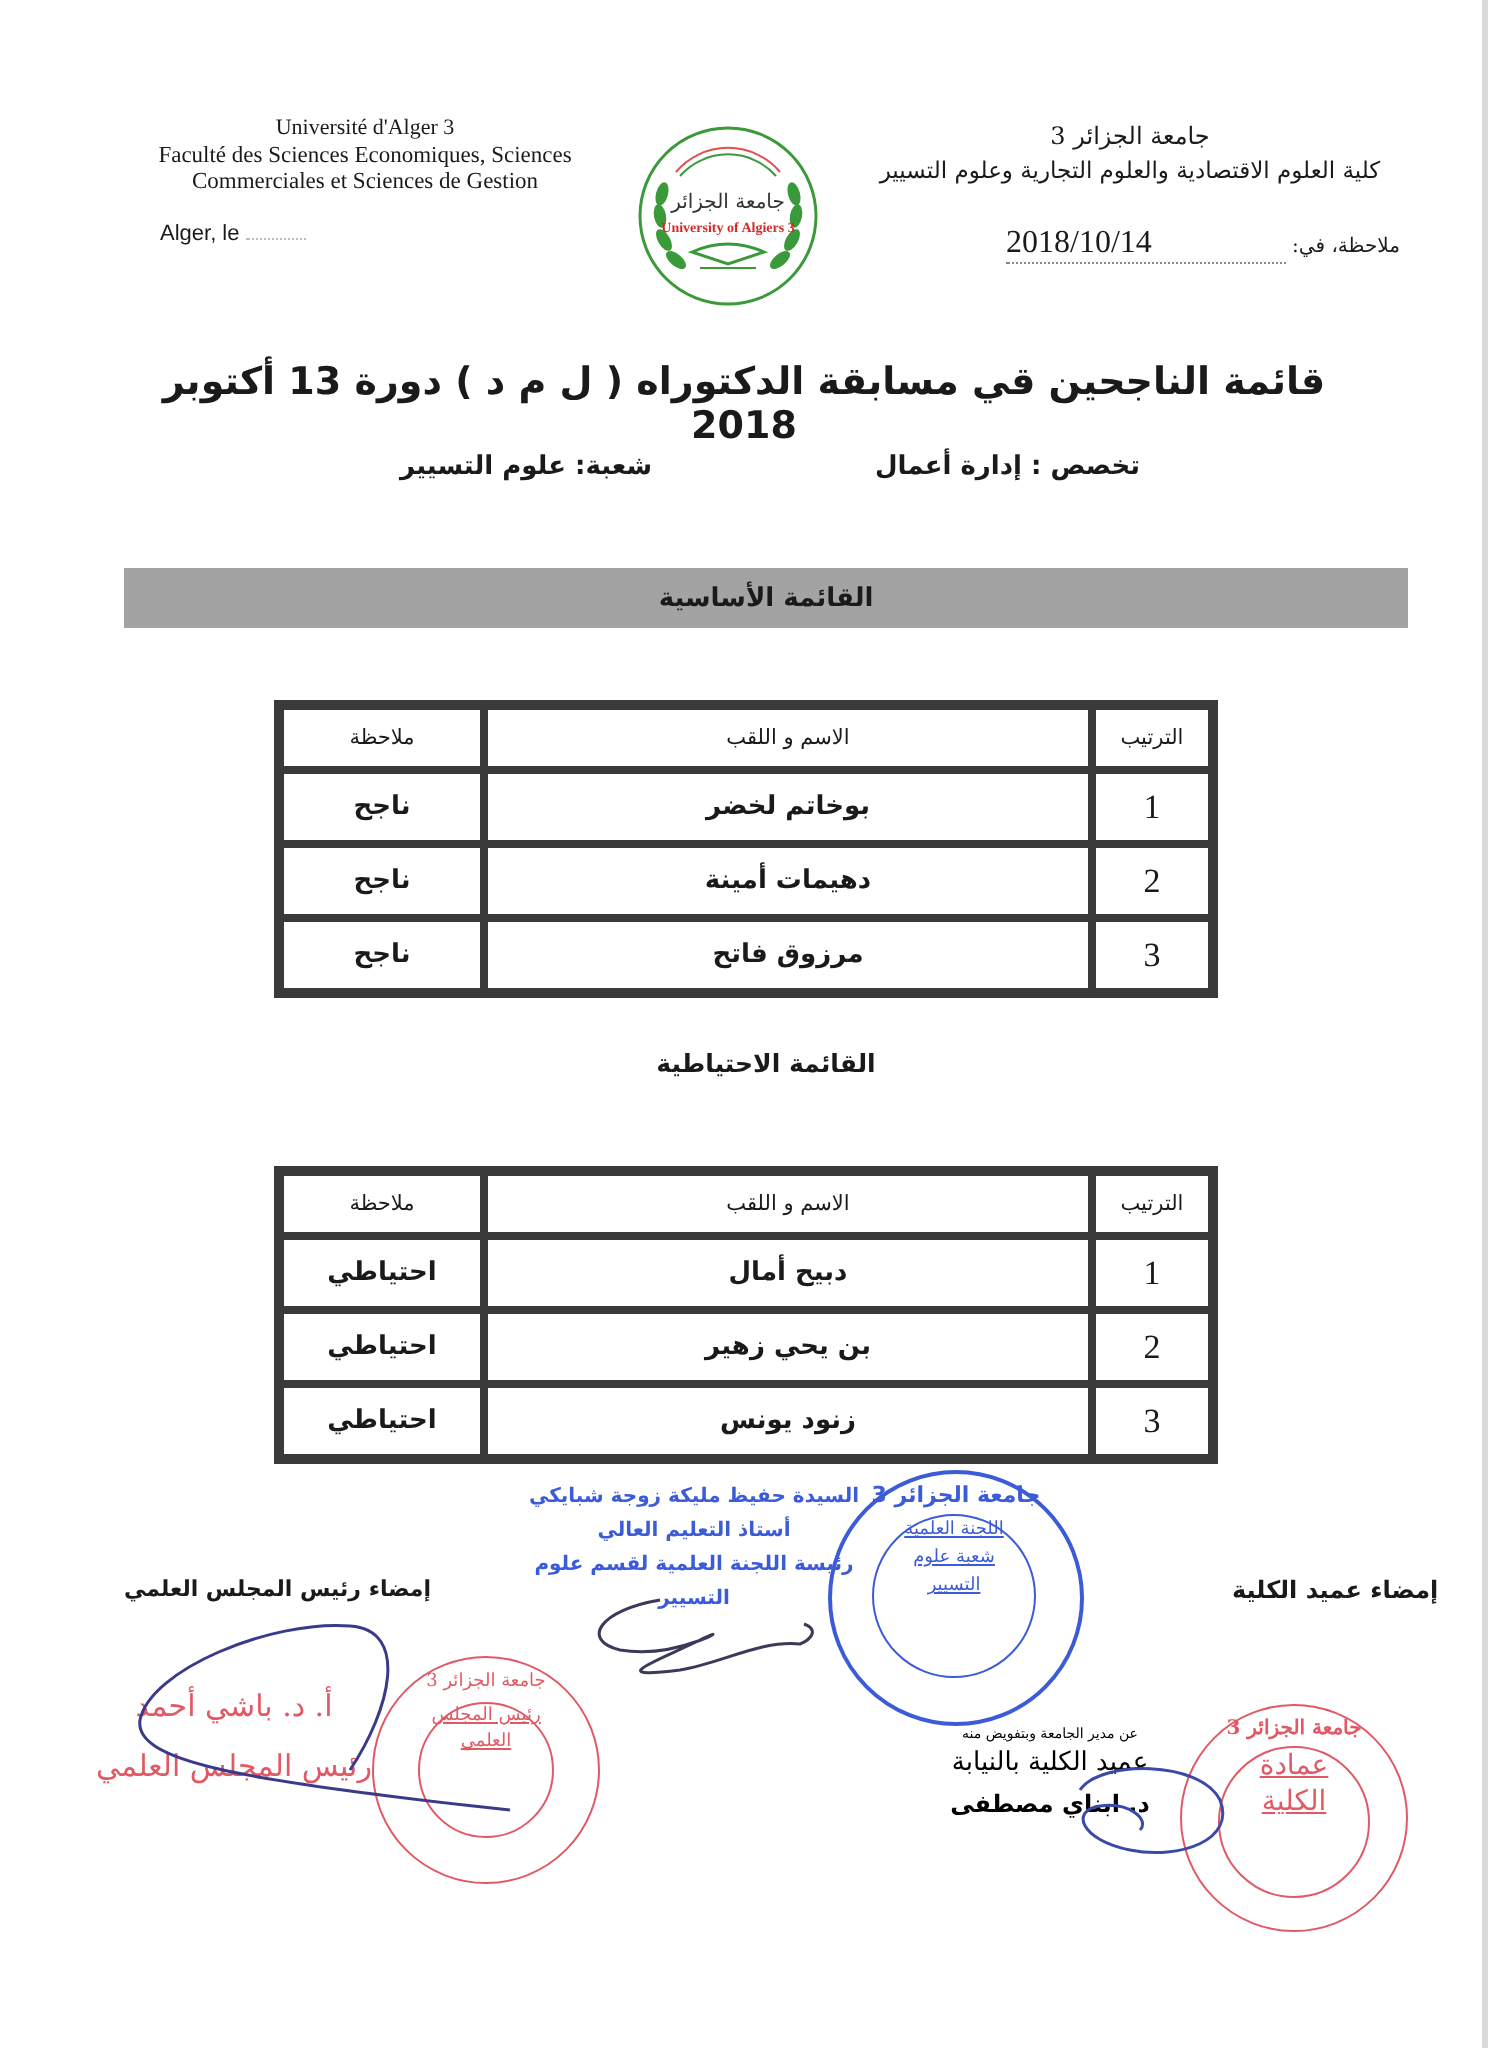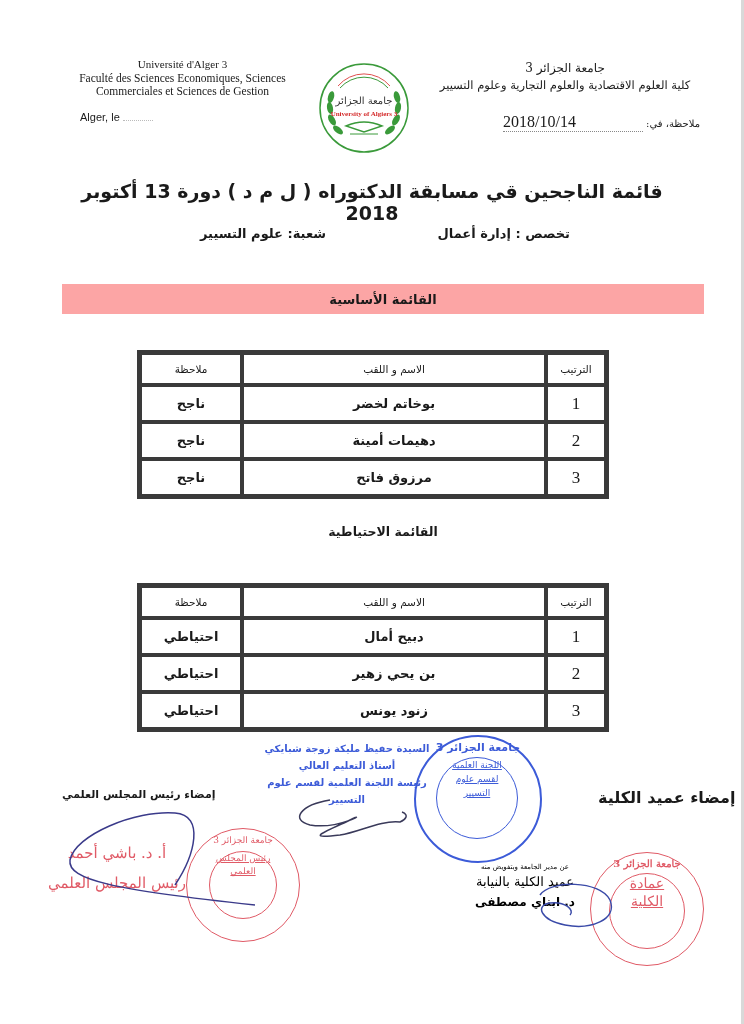--- a/index.html
+++ b/index.html
@@ -26,37 +26,37 @@
     .ar-date .val { display: inline-block; width: 140px; border-bottom: 1px dotted #888; text-align: left; font-family: "Liberation Serif", serif; font-size: 16px; margin-right: 3px; }
 
     
     .logo { left: 316px; top: 60px; width: 96px; height: 96px; }
 
     
     .title { left: 60px; top: 180px; width: 624px; text-align: center; direction: rtl; font-family: "DejaVu Sans", sans-serif; font-weight: bold; font-size: 19px; }
     .subtitle { left: 200px; top: 226px; width: 370px; direction: rtl; display: flex; justify-content: space-between; font-family: "DejaVu Sans", sans-serif; font-weight: bold; font-size: 13px; }
 
     
-    .band { left: 62px; top: 284px; width: 642px; height: 30px; background: #fca5a5; display: flex; align-items: center; justify-content: center; direction: rtl; font-family: "DejaVu Sans", sans-serif; font-weight: bold; font-size: 13px; color: #1a1a1a; }
+    .band { left: 62px; top: 284px; width: 642px; height: 30px; background: #a3a3a3; display: flex; align-items: center; justify-content: center; direction: rtl; font-family: "DejaVu Sans", sans-serif; font-weight: bold; font-size: 13px; color: #1a1a1a; }
 
     .section-title { left: 62px; top: 524px; width: 642px; text-align: center; direction: rtl; font-family: "DejaVu Sans", sans-serif; font-weight: bold; font-size: 12.5px; }
 
     
     table.list { position: absolute; left: 137px; width: 472px; border-collapse: separate; border-spacing: 0; direction: rtl; border: 3px solid #3a3a3a; }
     table.list td, table.list th { border: 2px solid #3a3a3a; text-align: center; padding: 0; }
     table.list th { height: 28px; font-family: "DejaVu Sans", sans-serif; font-weight: normal; font-size: 10.5px; }
     table.list td { height: 33px; font-family: "DejaVu Sans", sans-serif; font-weight: bold; font-size: 13px; }
     table.list td.rank { font-family: "Liberation Serif", serif; font-size: 17px; font-weight: normal; }
     table.list .c-rank { width: 56px; }
     table.list .c-note { width: 98px; }
     #t1 { top: 350px; }
     #t2 { top: 583px; }
 
     
-    .sig-right { left: 598px; top: 788px; direction: rtl; font-family: "DejaVu Sans", sans-serif; font-weight: bold; font-size: 16px; }
+    .sig-right { left: 616px; top: 788px; direction: rtl; font-family: "DejaVu Sans", sans-serif; font-weight: bold; font-size: 12px; }
     .sig-left { left: 62px; top: 788px; direction: rtl; font-family: "DejaVu Sans", sans-serif; font-weight: bold; font-size: 11px; }
 
     
     .stamp { position: absolute; border-radius: 50%; }
     .stamp.blue { border: 2px solid #3c5bd8; color: #3c5bd8; }
     .stamp.red { border: 1.5px solid #e05a66; color: #e05a66; }
     .stamp .inner { position: absolute; border-radius: 50%; display: flex; flex-direction: column; align-items: center; justify-content: flex-start; text-align: center; direction: rtl; text-decoration: underline; }
     .stamp.blue .inner { border: 1.5px solid #3c5bd8; }
     .stamp.red .inner { border: 1px solid #e05a66; }
 
@@ -194,21 +194,21 @@
 <div class="abs blue-text">
   <div>السيدة حفيظ مليكة زوجة شبايكي</div>
   <div>أستاذ التعليم العالي</div>
   <div>رئيسة اللجنة العلمية لقسم علوم التسيير</div>
 </div>
 
 <div class="stamp blue blue-stamp">
   <div class="ring">جامعة الجزائر 3</div>
   <div class="inner">
     <div>اللجنة العلمية</div>
-    <div>لقسم علوم</div>
+    <div>شعبة علوم</div>
     <div>التسيير</div>
   </div>
 </div>
 
 <svg class="scribble" style="left:290px; top:790px;" width="130" height="60">
   <path d="M40 10 C10 15 0 30 20 35 C50 40 80 20 60 30 C40 40 10 50 50 45 C70 42 90 30 110 32 C115 30 120 25 112 22" fill="none" stroke="#3a3a5a" stroke-width="1.5"></path>
 </svg>
 
 <div class="abs red-text-left">
   <div>أ. د. باشي أحمد</div>

